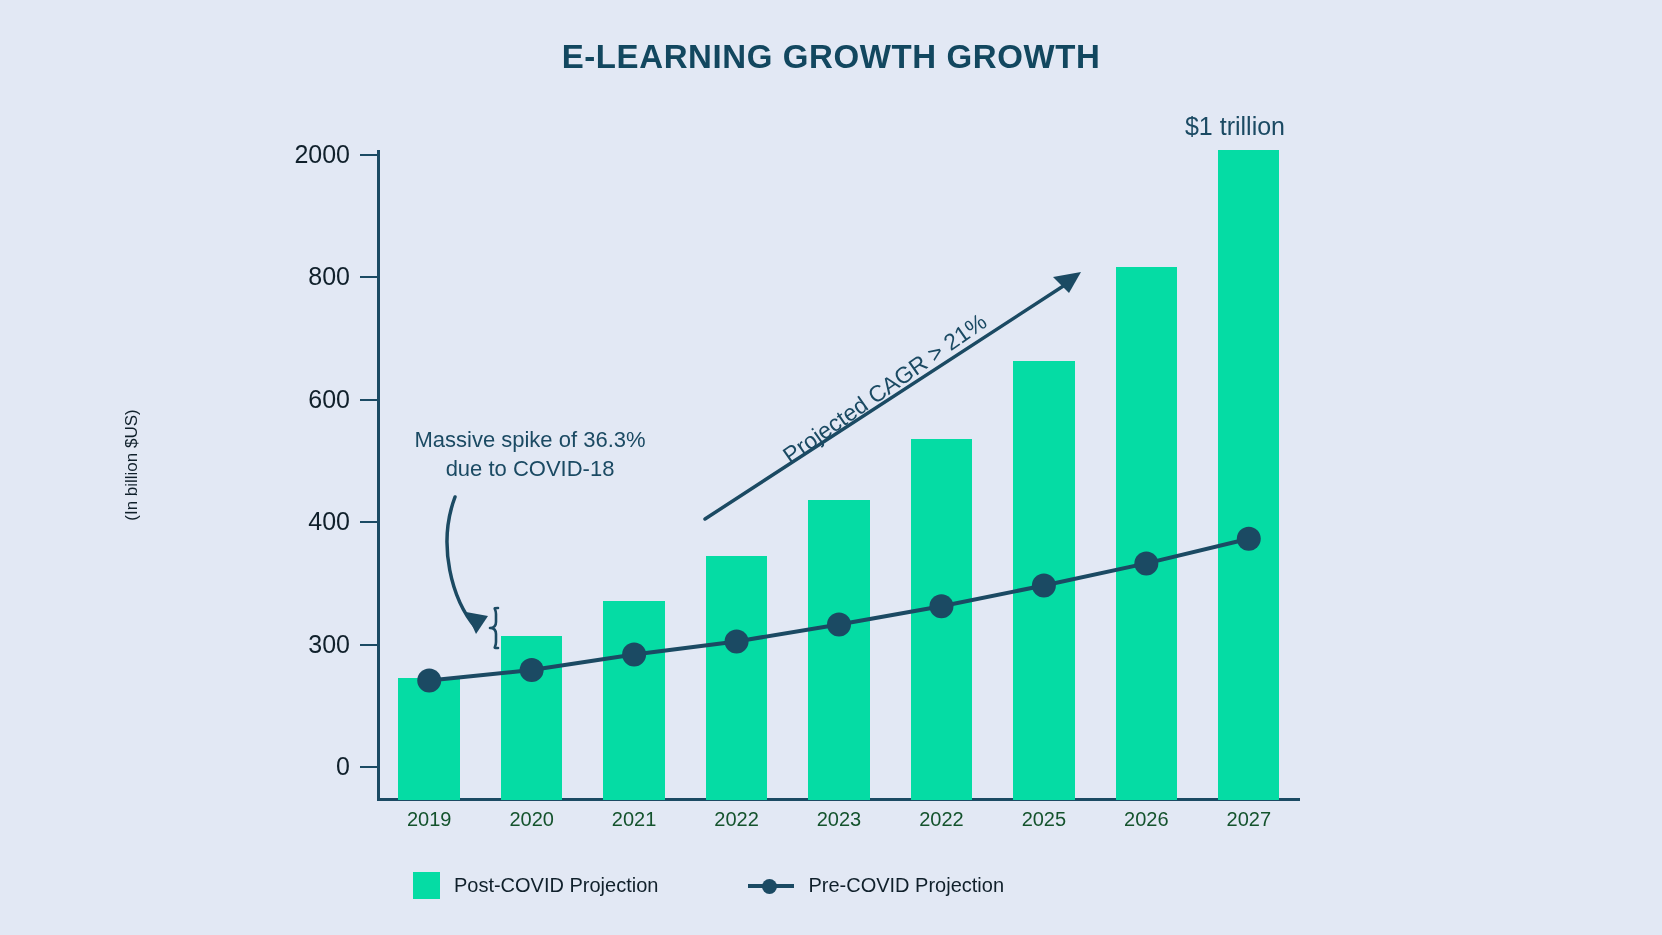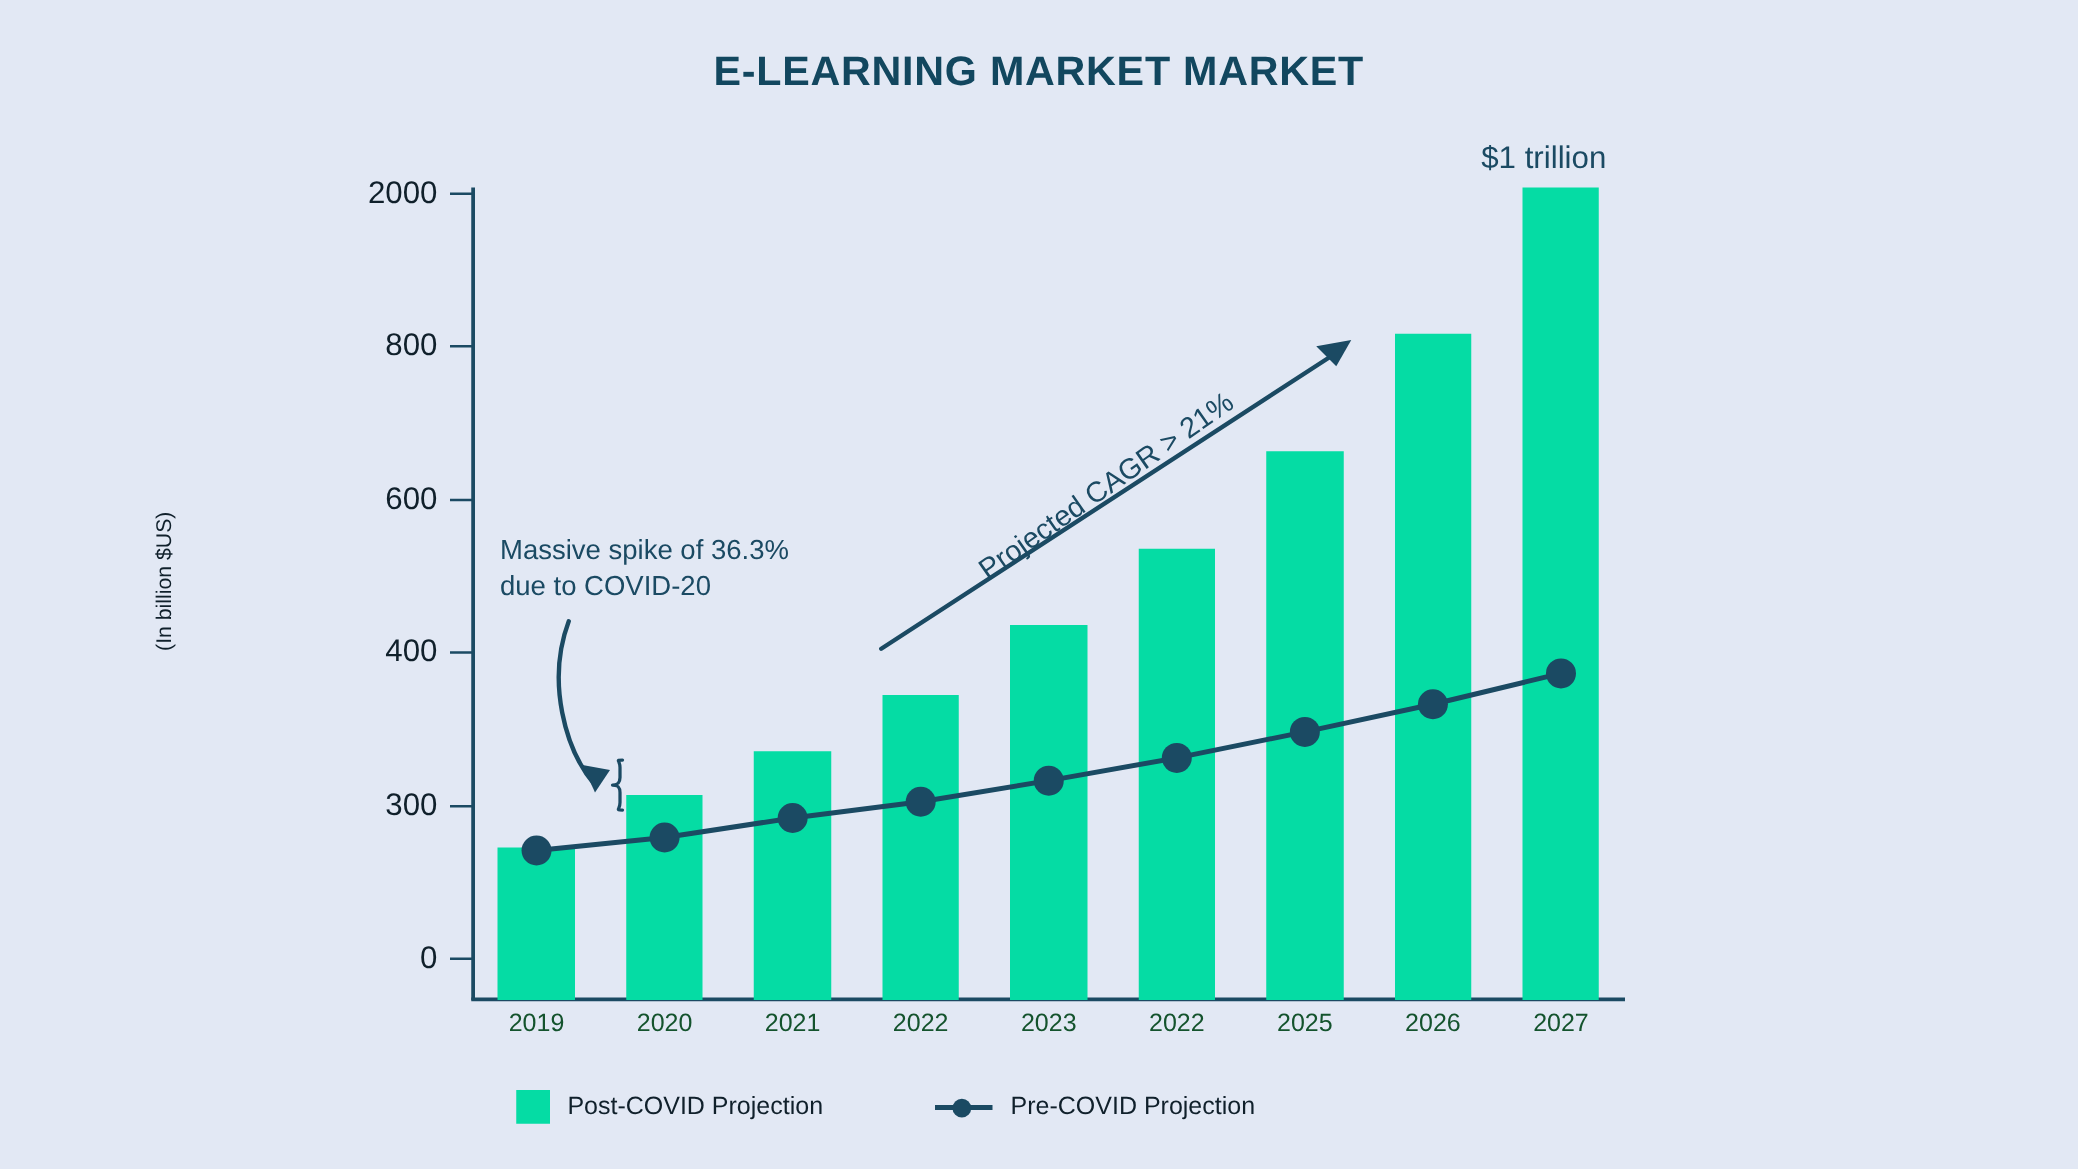--- a/index.html
+++ b/index.html
@@ -120,20 +120,21 @@
     height: 935px;
     pointer-events: none;
   }
 
   
   #spike-annotation {
     position: absolute;
     left: 400px;
     top: 425px;
     width: 260px;
+    text-align: center;
     font-size: 22px;
     line-height: 1.32;
     color: #1b4a63;
     font-family: "Liberation Sans", sans-serif;
   }
 
   #cagr-annotation {
     position: absolute;
     left: 760px;
     top: 375px;
@@ -206,21 +207,21 @@
     color: #10202b;
     font-family: "Liberation Sans", sans-serif;
     white-space: nowrap;
   }
 </style>
 </head>
 <body>
 
 <div id="root">
 
-  <div id="chart-title">E-LEARNING MARKET MARKET</div>
+  <div id="chart-title">E-LEARNING GROWTH GROWTH</div>
 
   <div id="y-axis-line"></div>
   <div id="x-axis-line"></div>
 
   <div id="y-axis-title">(In billion $US)</div>
 
   <div class="y-tick" style="top:154px"></div>
   <div class="y-tick-label" style="top:140px">2000</div>
 
   <div class="y-tick" style="top:276px"></div>
@@ -286,21 +287,21 @@
     </g>
 
     <g>
       <line x1="705" y1="519" x2="1071" y2="281" stroke="#1b4a63" stroke-width="3.5" stroke-linecap="round"></line>
       <path d="M 1081 272 L 1053 277 L 1069 293 Z" fill="#1b4a63"></path>
     </g>
   </svg>
 
   <div id="spike-annotation">
     <div>Massive spike of 36.3%</div>
-    <div>due to COVID-20</div>
+    <div>due to COVID-18</div>
   </div>
 
   <div id="cagr-annotation">Projected CAGR &gt; 21%</div>
 
   <div id="peak-annotation">$1 trillion</div>
 
   <div id="legend">
     <div class="legend-item">
       <div class="legend-swatch-bar"></div>
       <div class="legend-label">Post-COVID Projection</div>

